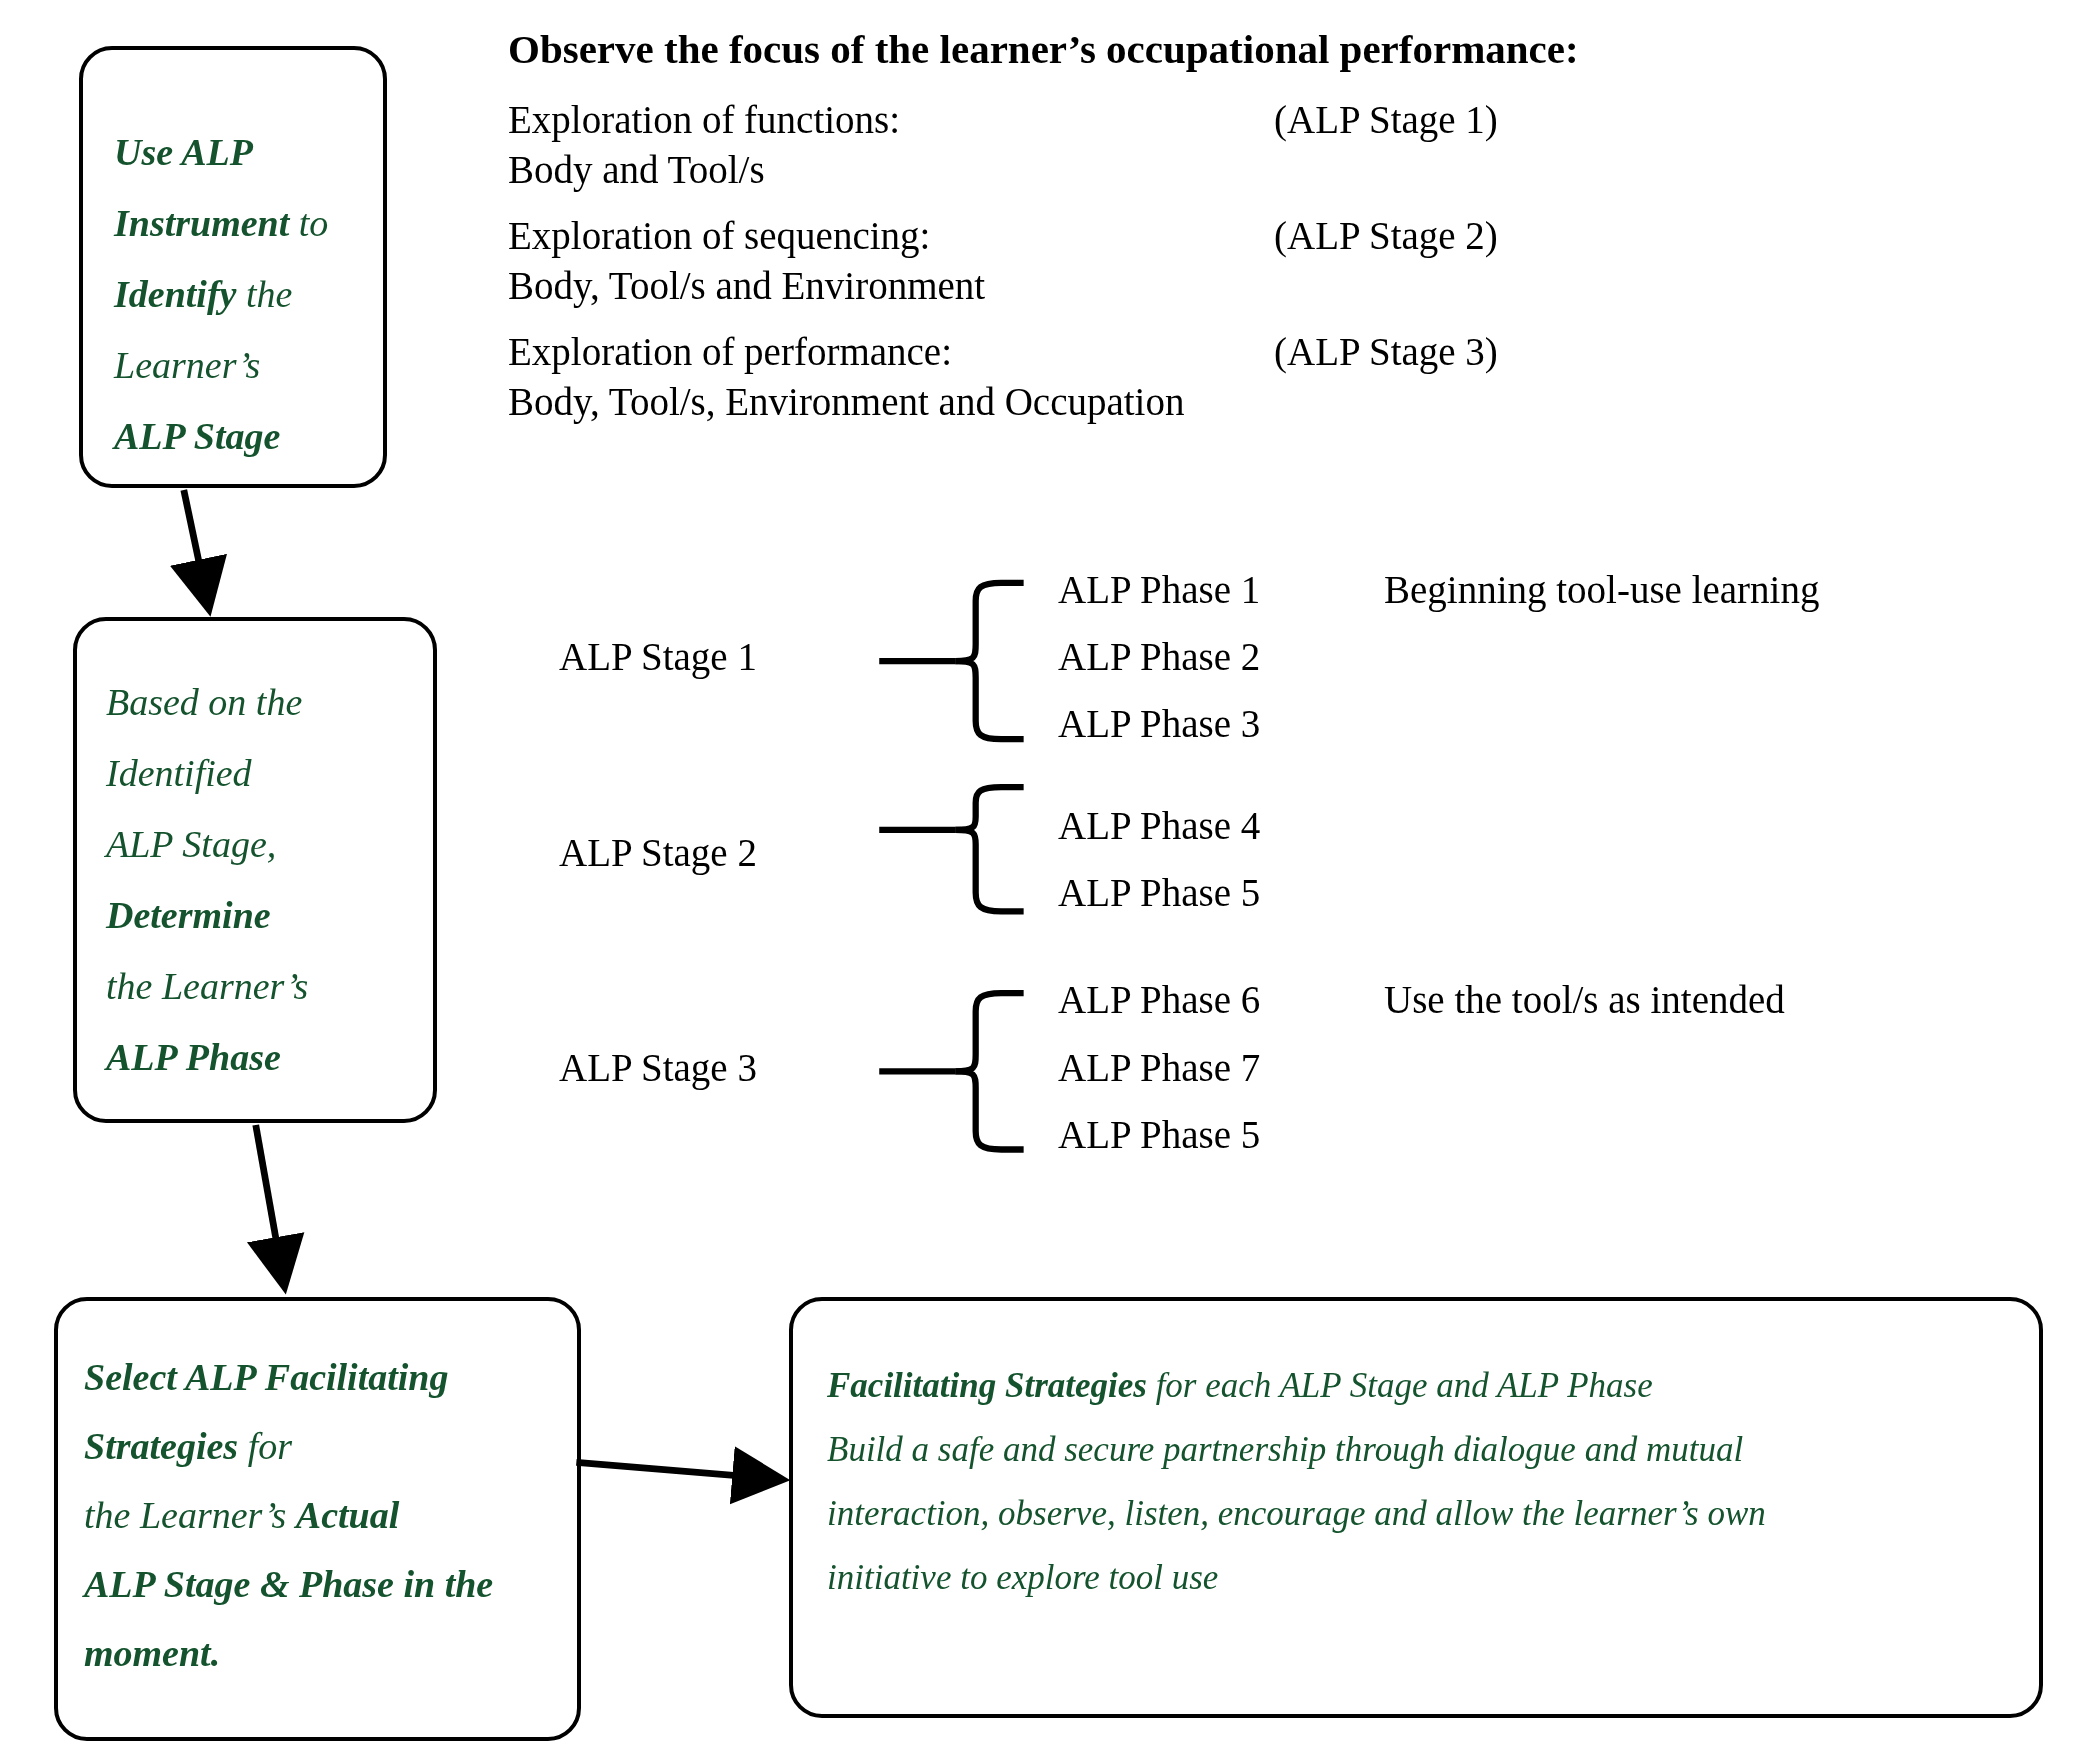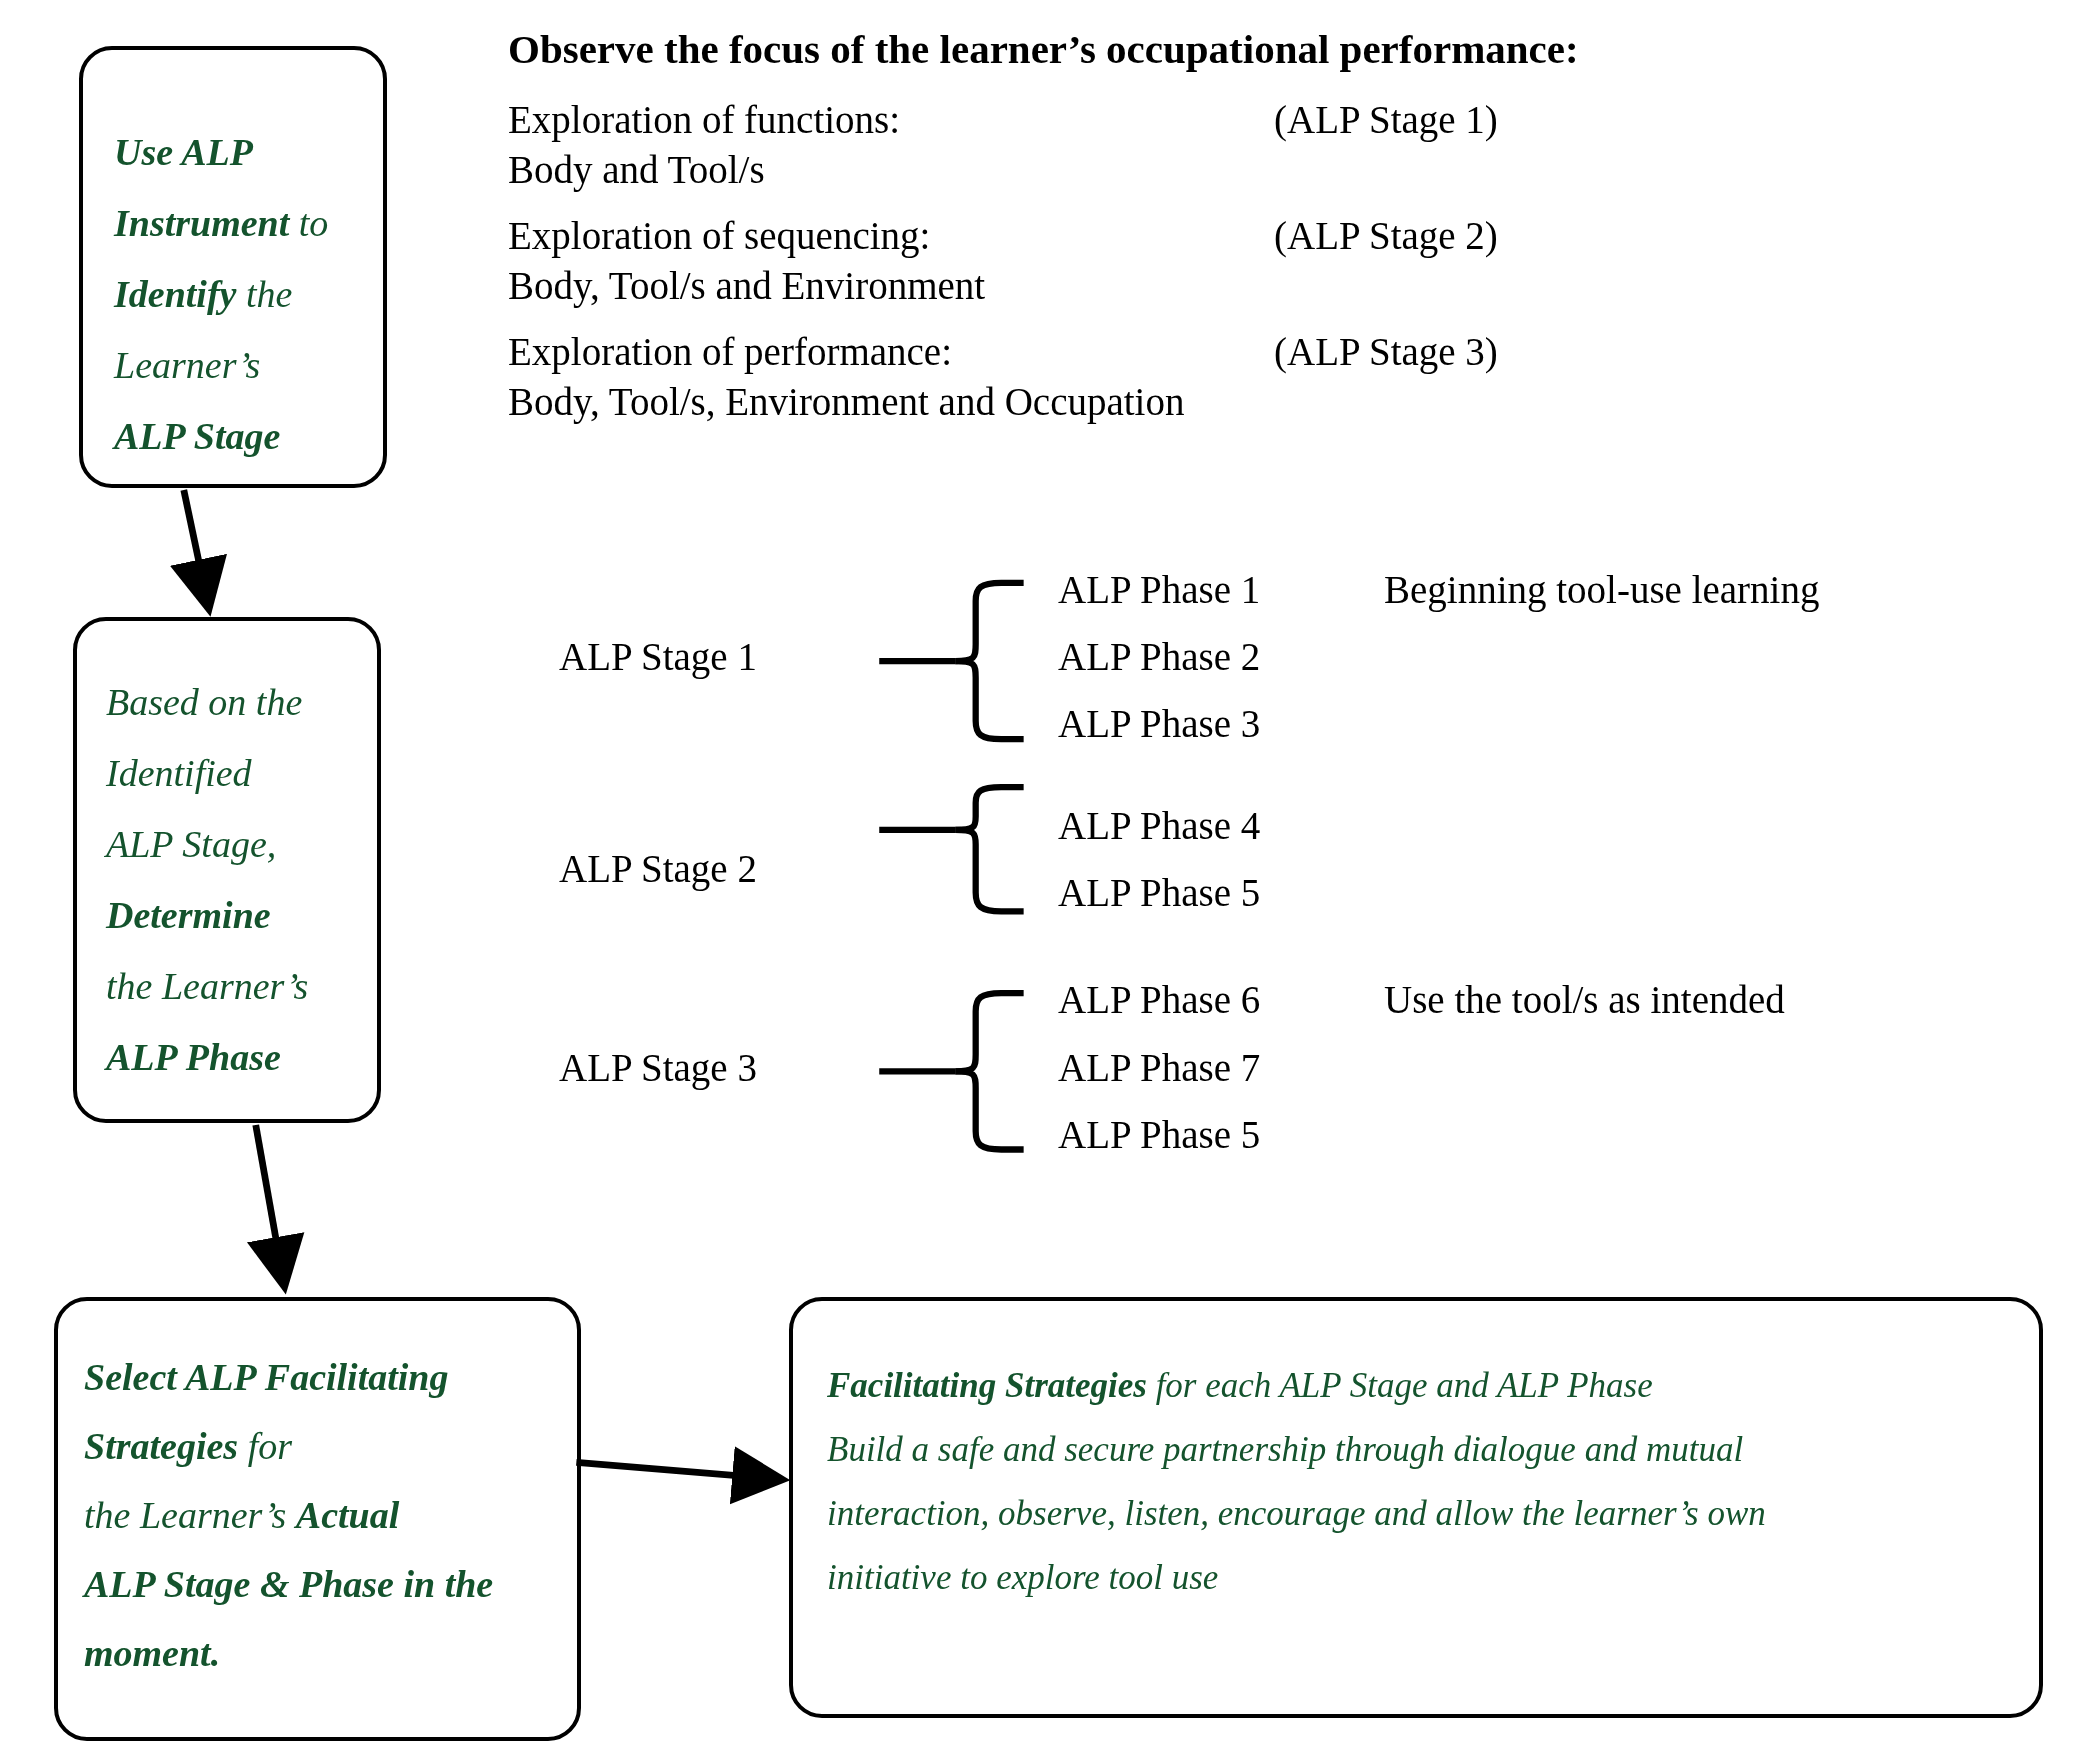--- a/index.html
+++ b/index.html
@@ -47,21 +47,21 @@
     width: 308px;
     height: 442px;
   }
   #box-identify-stage .lines { top: 83px; left: 31px; }
   #box-identify-stage .procline { margin-bottom: 33px; }
 
   
   #box-determine-phase {
     left: 73px;
     top: 617px;
-    width: 308px;
+    width: 364px;
     height: 506px;
   }
   #box-determine-phase .lines { top: 62px; left: 29px; }
   #box-determine-phase .procline { margin-bottom: 33px; }
 
   
   #box-select-strategies {
     left: 54px;
     top: 1297px;
     width: 527px;
@@ -223,21 +223,21 @@
       <div class="procline"><span class="b">Facilitating Strategies</span><span> for each ALP Stage and ALP Phase</span></div>
       <div class="procline"><span>Build a safe and secure partnership through dialogue and mutual</span></div>
       <div class="procline"><span>interaction, observe, listen, encourage and allow the learner’s own</span></div>
       <div class="procline"><span>initiative to explore tool use</span></div>
     </div>
   </div>
 
   <div id="mapping">
 
     <span class="stage-label" style="left:559px; top:637px;">ALP Stage 1</span>
-    <span class="stage-label" style="left:559px; top:833px;margin-top:16px;">ALP Stage 2</span>
+    <span class="stage-label" style="left:559px; top:833px;">ALP Stage 2</span>
     <span class="stage-label" style="left:559px; top:1048px;">ALP Stage 3</span>
 
     <span class="phase-label" style="left:1058px; top:570px;">ALP Phase 1</span>
     <span class="phase-label" style="left:1058px; top:637px;">ALP Phase 2</span>
     <span class="phase-label" style="left:1058px; top:704px;">ALP Phase 3</span>
     <span class="phase-label" style="left:1058px; top:806px;">ALP Phase 4</span>
     <span class="phase-label" style="left:1058px; top:873px;">ALP Phase 5</span>
     <span class="phase-label" style="left:1058px; top:980px;">ALP Phase 6</span>
     <span class="phase-label" style="left:1058px; top:1048px;">ALP Phase 7</span>
     <span class="phase-label" style="left:1058px; top:1115px;">ALP Phase 5</span>

